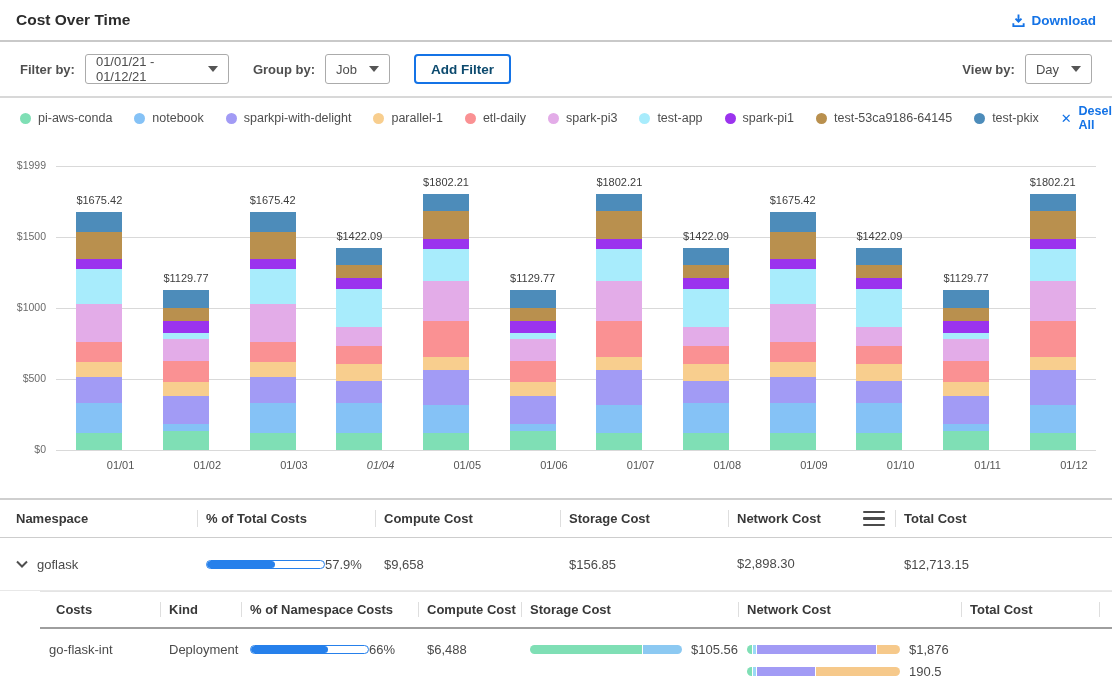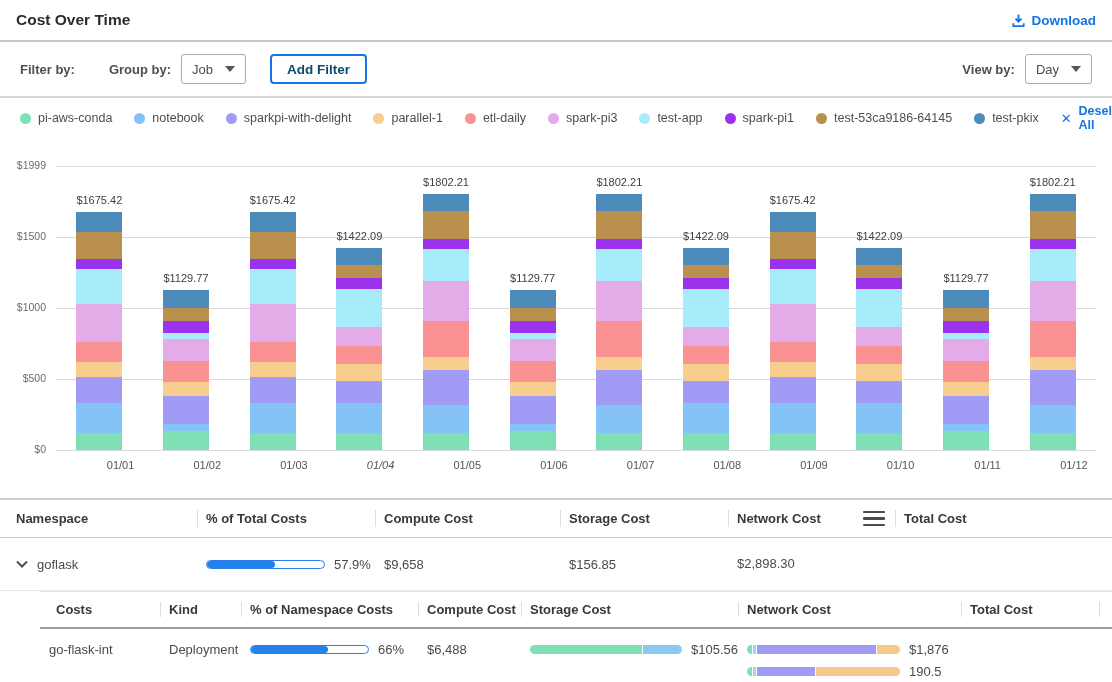--- a/index.html
+++ b/index.html
@@ -51,21 +51,21 @@
   .hcell { position:relative; padding-left:9px; height:100%; display:flex; align-items:center; }
   .hcell.first { padding-left:16px; }
   .hcell:not(.first)::before { content:""; position:absolute; left:0; top:10px; bottom:10px;
     border-left:1px solid #dedede; }
   .hcell.with-icon { justify-content:space-between; padding-right:10px; }
   .hamburger { width:22px; display:flex; flex-direction:column; gap:4px; cursor:pointer; }
   .hamburger span { height:2.5px; background:#4b4b4b; border-radius:1px; }
   .ns-row { height:53px; align-items:center; border-bottom:1px solid #e8e8e8; font-size:13px; }
   .cell { padding-left:9px; }
   .name-cell { display:flex; align-items:center; gap:9px; padding-left:16px; cursor:pointer; }
-  .pct-cell { display:flex; align-items:center; gap:9px; padding-left:9px; }
+  .pct-cell { display:flex; align-items:center; padding-left:9px; }
   .progress { width:119px; height:9px; border:1px solid #2680EB; border-radius:6px; background:#fff;
     overflow:hidden; flex:none; }
   .progress-fill { height:100%; background:#2680EB; border-radius:5px; }
   .two-line { line-height:1.55; }
 
   .wl-section { margin-left:40px; border-top:1px solid #e4e4e4; }
   .wl-header, .wl-row { display:grid; grid-template-columns:120px 81px 177px 103px 217px 223px 1fr; }
   .wl-header { height:37px; align-items:center; font-size:13px; font-weight:bold; color:#383838;
     border-bottom:2px solid #9e9e9e; }
   .wl-header .hcell:last-child::after { content:""; position:absolute; right:12px; top:10px;
@@ -90,20 +90,24 @@
         <path d="M8 1.5 v7.5 M4.8 6 L8 9.3 L11.2 6" stroke="#1473E6" stroke-width="2" fill="none"></path>
         <path d="M2.5 11 v3 h11 v-3" stroke="#1473E6" stroke-width="2" fill="none"></path>
       </svg>
     </span>
     <span>Download</span>
   </div>
 </div>
 
 <div class="filterbar">
   <span class="flabel">Filter by:</span>
+  <div class="select" style="width:144px; justify-content:space-between;">
+    <span>01/01/21 - 01/12/21</span>
+    <span class="caret"></span>
+  </div>
   <span class="flabel" style="margin-left:24px;">Group by:</span>
   <div class="select">
     <span>Job</span>
     <span class="caret"></span>
   </div>
   <button class="btn-outline">Add Filter</button>
   <div class="spacer"></div>
   <span class="flabel">View by:</span>
   <div class="select">
     <span>Day</span>
@@ -369,20 +373,21 @@
       <div class="progress">
           <div class="progress-fill" style="width: 57.9%;"></div>
         </div>
       <span>57.9%</span>
     </div>
     <div class="cell">$9,658</div>
     <div class="cell">$156.85</div>
     <div class="cell two-line">
       <div>$2,898.30</div>
     </div>
+    <div class="cell">$12,713.15</div>
   </div>
 </div>
 
 <div class="wl-section">
   <div class="wl-header">
     <div class="hcell first">Costs</div>
     <div class="hcell">Kind</div>
     <div class="hcell">% of Namespace Costs</div>
     <div class="hcell">Compute Cost</div>
     <div class="hcell">Storage Cost</div>

